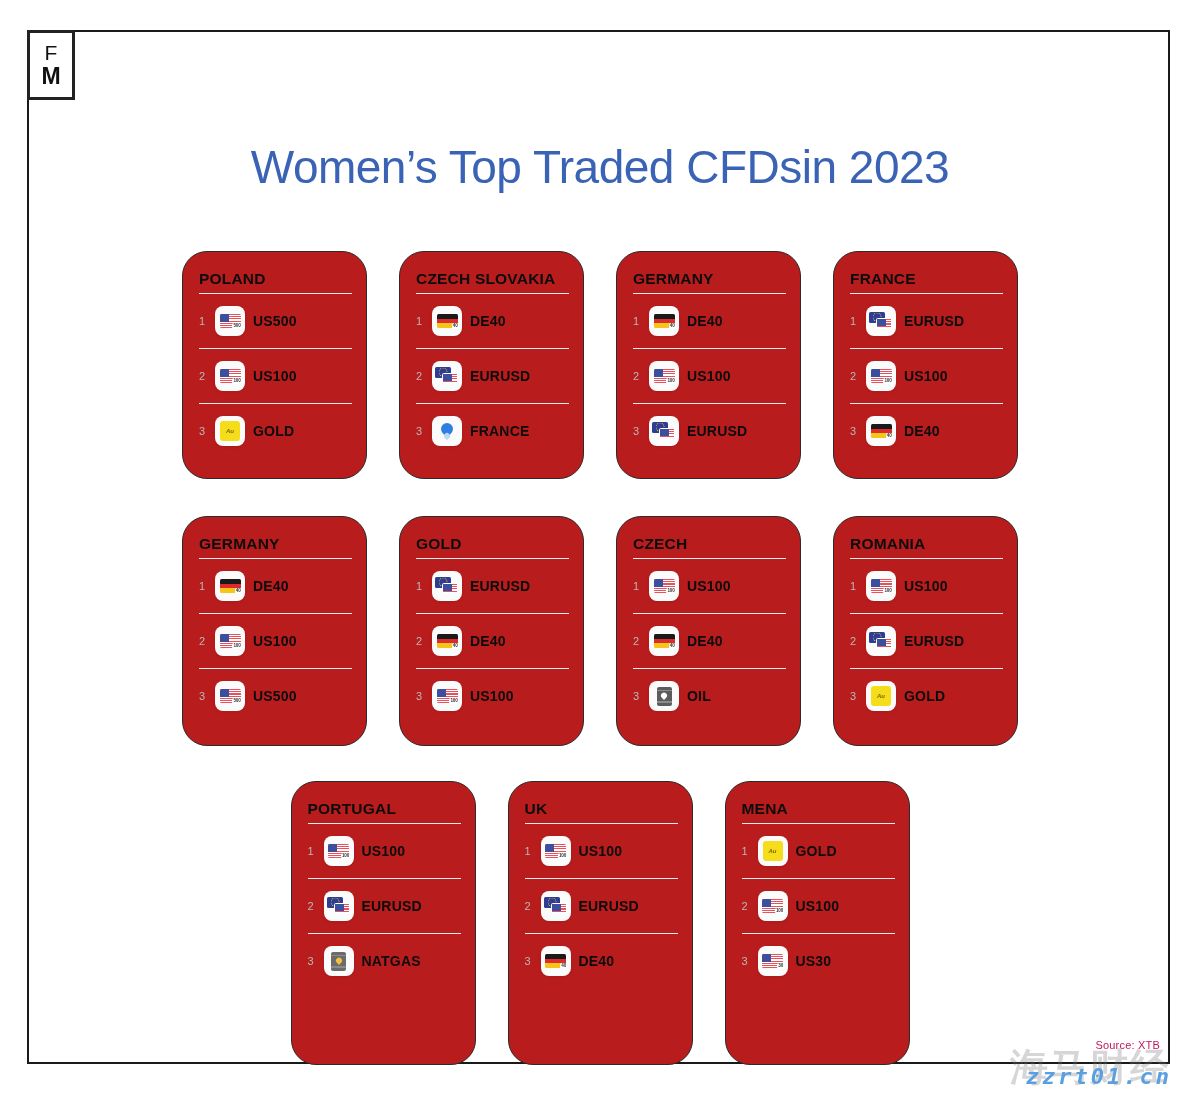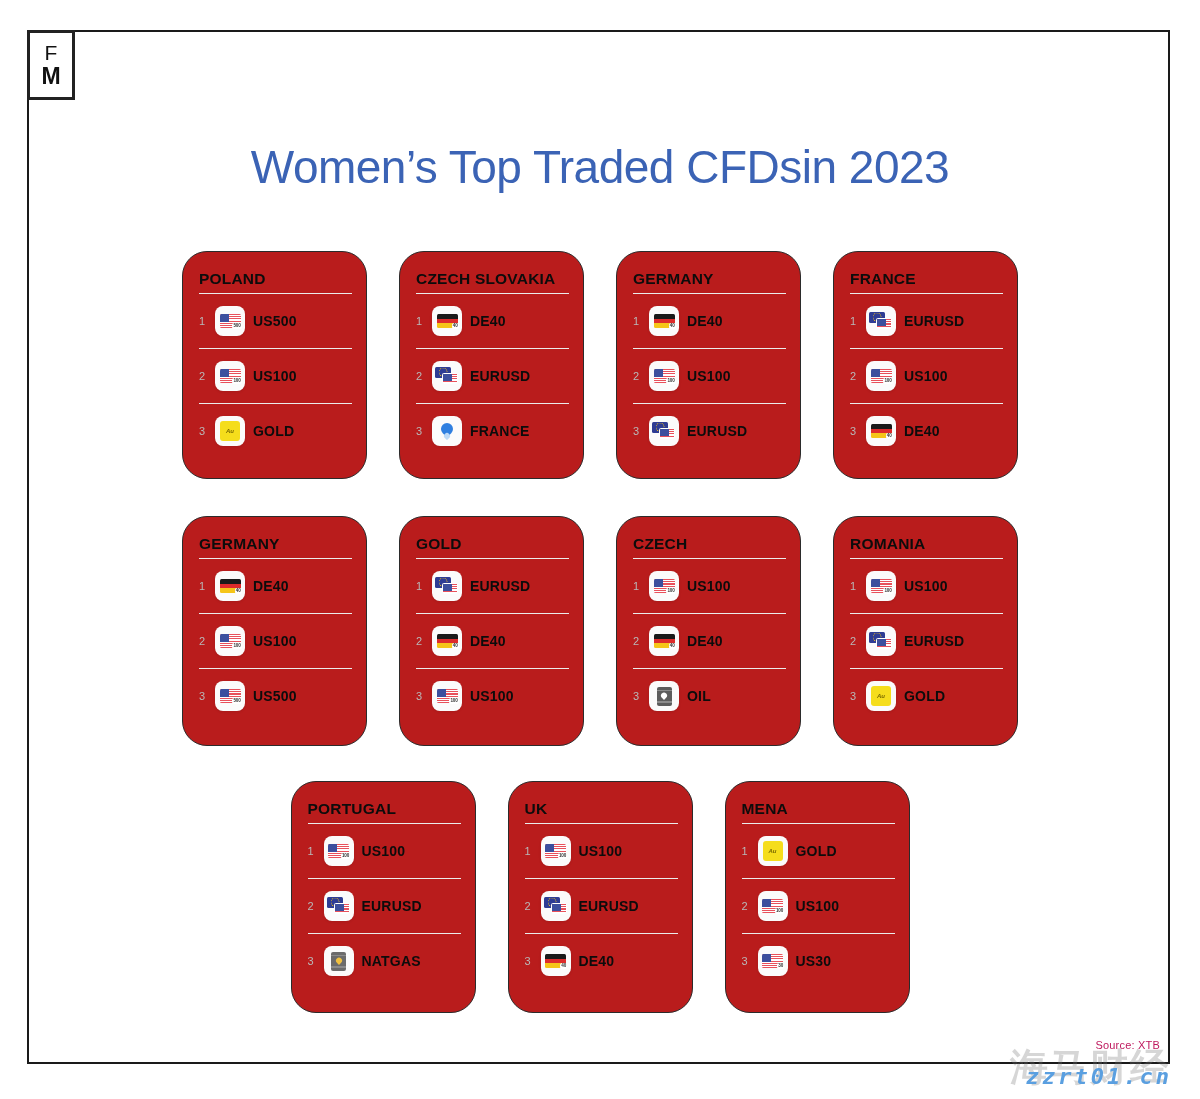--- a/index.html
+++ b/index.html
@@ -87,21 +87,21 @@
     height: 228px;
     border: 1.6px solid #2b2b2b;
     border-radius: 25px;
     background: #b91c1c;
     box-sizing: border-box;
     padding: 18px 14px 10px 16px;
     margin: 0 16px;
     position: relative;
   }
   #row2 .card { height: 230px; }
-  #row3 .card { height: 232px; }
+  #row3 .card { height: 284px; }
 
   .card-title {
     font-size: 15.5px;
     font-weight: 700;
     color: #0c0c0c;
     letter-spacing: 0.2px;
     white-space: nowrap;
     margin-bottom: 5px;
   }
 

